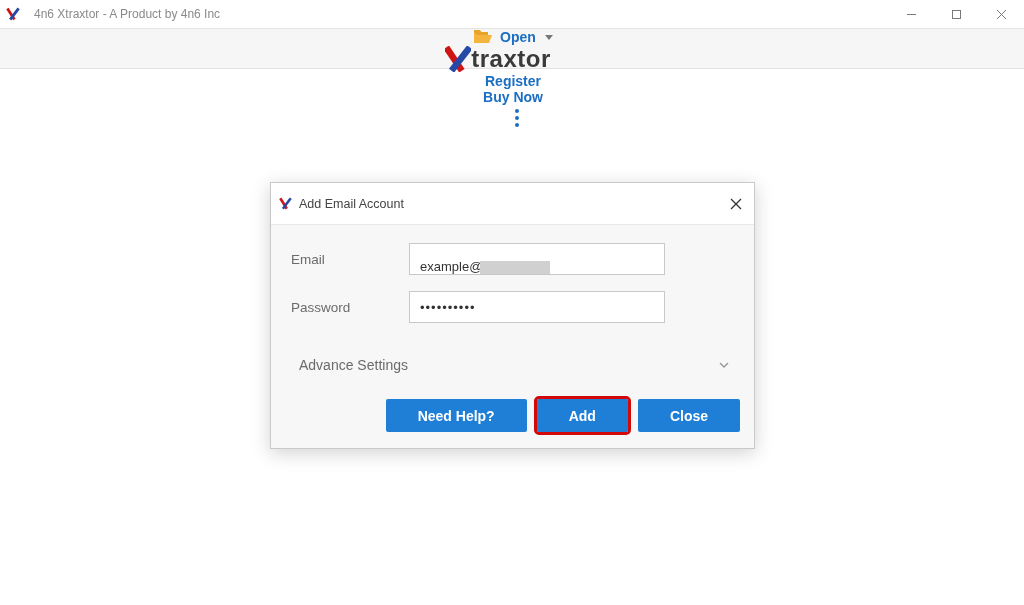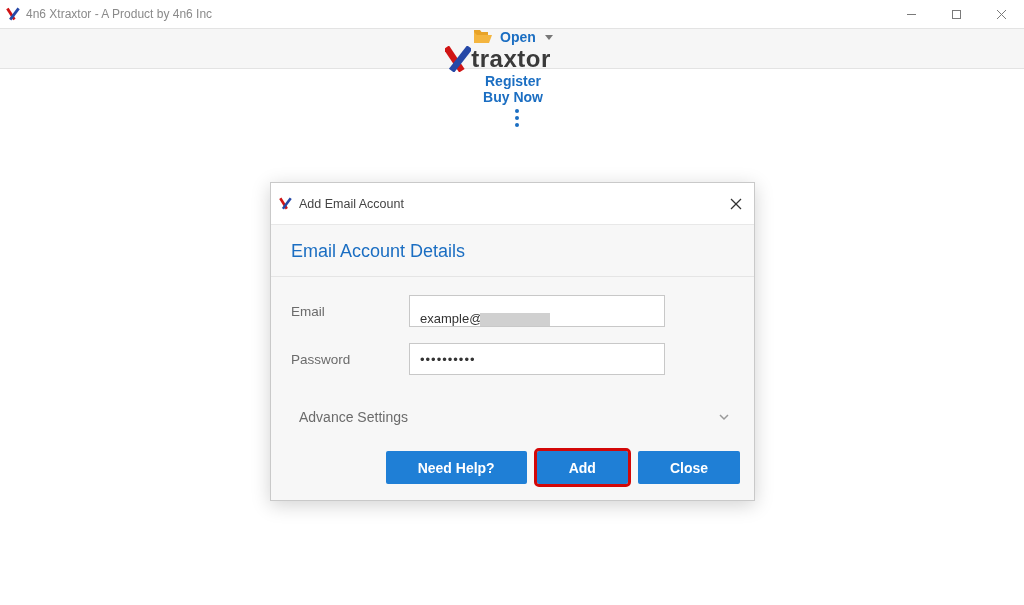--- a/index.html
+++ b/index.html
@@ -9,21 +9,21 @@
   .titlebar {
     height: 28px;
     display: flex;
     align-items: center;
     padding: 0 0 0 6px;
     background: #fff;
     color: #8a8a8a;
     font-size: 12px;
   }
   .titlebar .app-icon { width: 14px; height: 14px; margin-right: 6px; display:flex; align-items:center; }
-  .titlebar .title-text { flex: 0 0 auto; }
+  .titlebar .title-text { flex: 0 0 auto; margin-left: 8px; }
   .titlebar .spacer { flex: 1; }
   .win-controls { display: flex; height: 100%; }
   .win-btn {
     width: 45px; height: 28px;
     display: flex; align-items: center; justify-content: center;
     color: #7a7a7a;
   }
   .win-btn svg { stroke: #7a7a7a; }
 
   
@@ -227,21 +227,20 @@
     <span class="spacer"></span>
     <div class="dialog-close">
       <svg width="12" height="12">
           <line x1="1" y1="1" x2="11" y2="11" stroke="#333" stroke-width="1.3"></line>
           <line x1="11" y1="1" x2="1" y2="11" stroke="#333" stroke-width="1.3"></line>
         </svg>
     </div>
   </div>
 
   <div class="dialog-body">
-    <div class="section-title">Email Account Details</div>
 
     <div class="form">
       <div class="form-row">
         <div class="form-label">Email</div>
         <div class="form-input" style="display:flex;align-items:flex-end;">
           <span>example@</span>
             <span class="grey-blur"></span>
         </div>
       </div>
       <div class="form-row">

